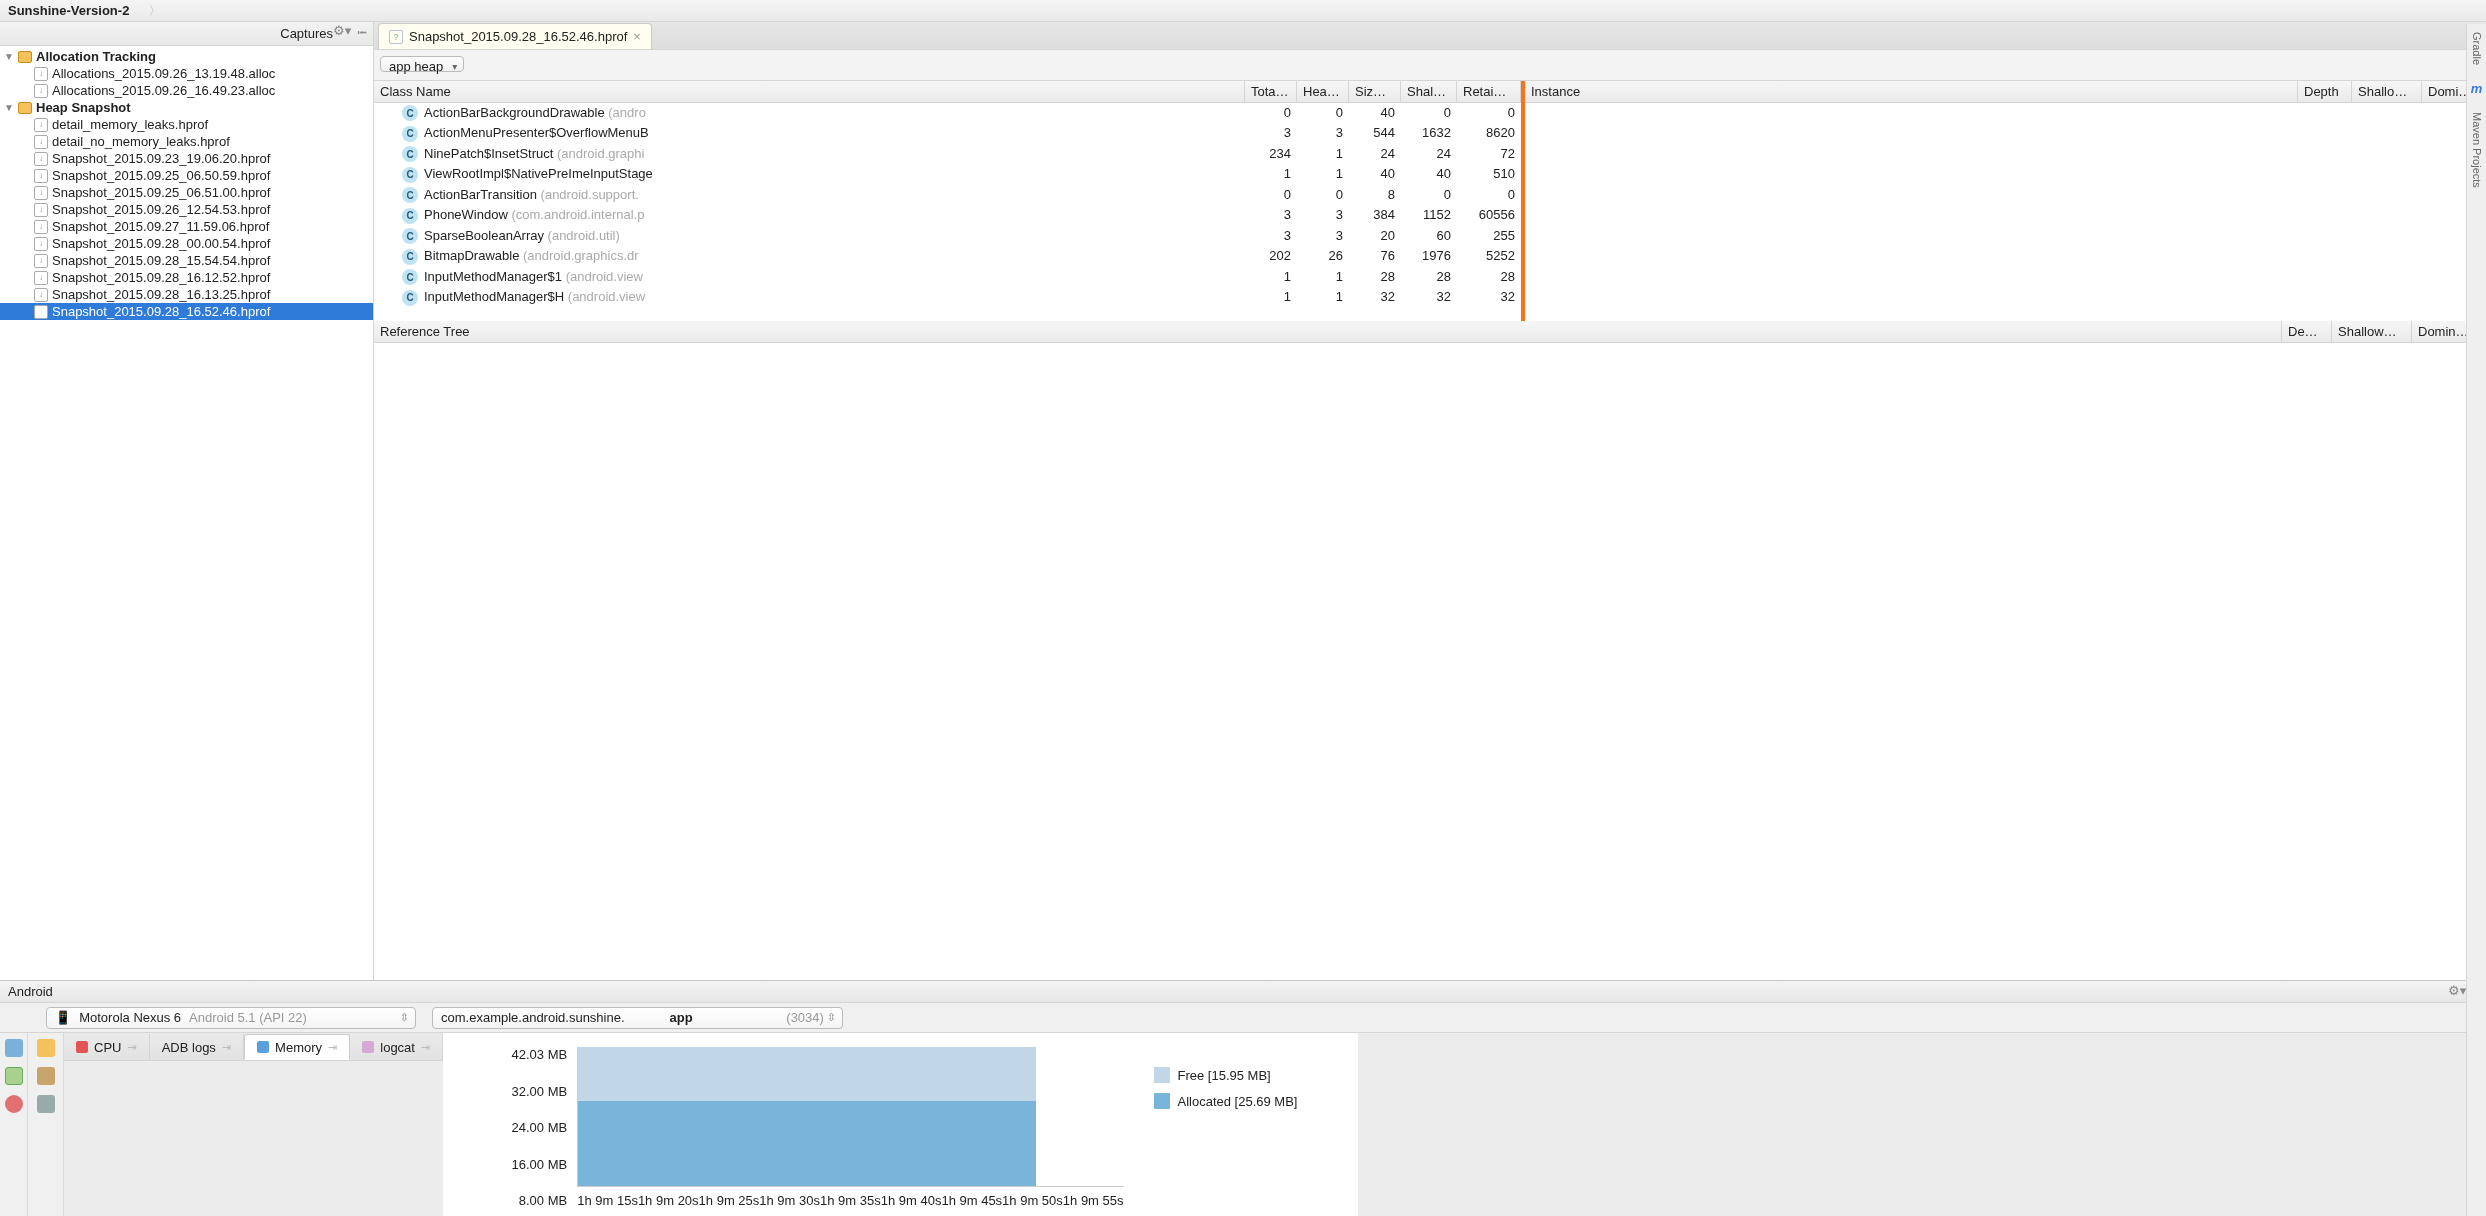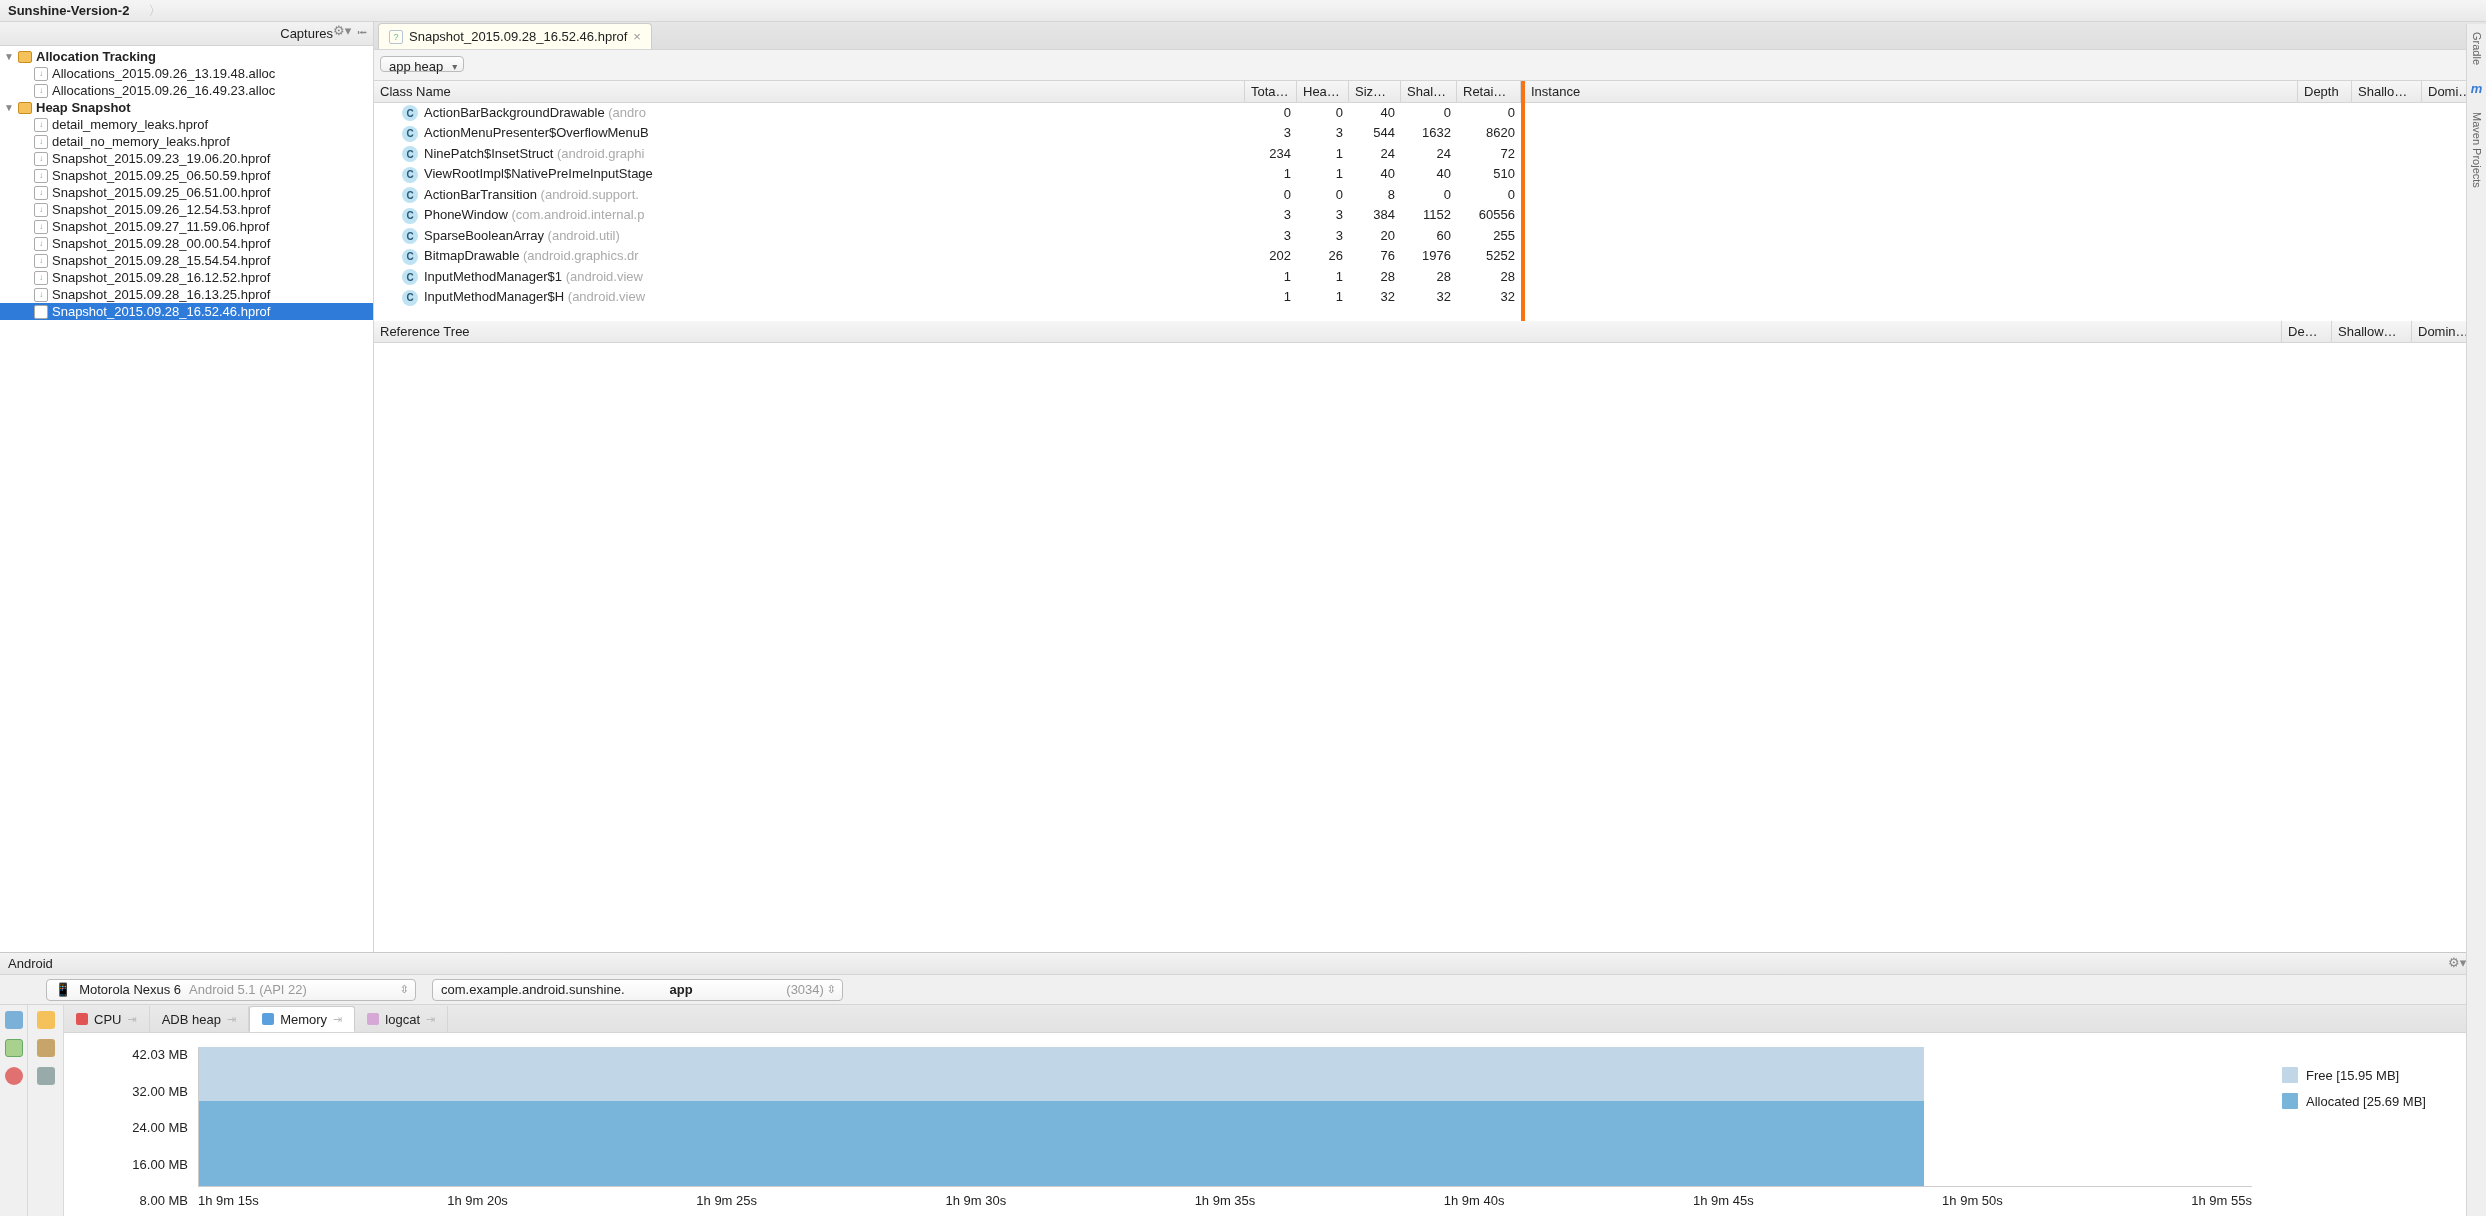--- a/index.html
+++ b/index.html
@@ -327,29 +327,29 @@
       <div class="tool-strip">
         <span class="ti" style="background:#7bb0d8;"></span>
         <span class="ti" style="background:#a9d18e;border:1px solid #6a6;"></span>
         <span class="ti" style="background:#e17070;border-radius:9px;"></span>
       </div>
       <div class="tool-strip" style="width:36px;">
         <span class="ti" style="background:#f4c15b;"></span>
         <span class="ti" style="background:#c7a46a;"></span>
         <span class="ti" style="background:#9aa;"></span>
       </div>
-      <div style="flex:1 1 auto; display:flex; flex-direction:column;">
+      <div style="flex:1 1 auto; display:flex; flex-direction:row;">
         <div class="inner-tabs" id="inner-tabs">
             <div class="itab">
               <span class="sq" style="background:#e05454"></span>
               <span>CPU</span> 
               <span class="pin">⇥</span>
             </div>
             <div class="itab">
-              <span>ADB heap</span> 
+              <span>ADB logs</span> 
               <span class="pin">⇥</span>
             </div>
             <div class="itab active">
               <span class="sq" style="background:#5aa0dd"></span>
               <span>Memory</span> 
               <span class="pin">⇥</span>
             </div>
             <div class="itab">
               <span class="sq" style="background:#d5a8d5"></span>
               <span>logcat</span> 

